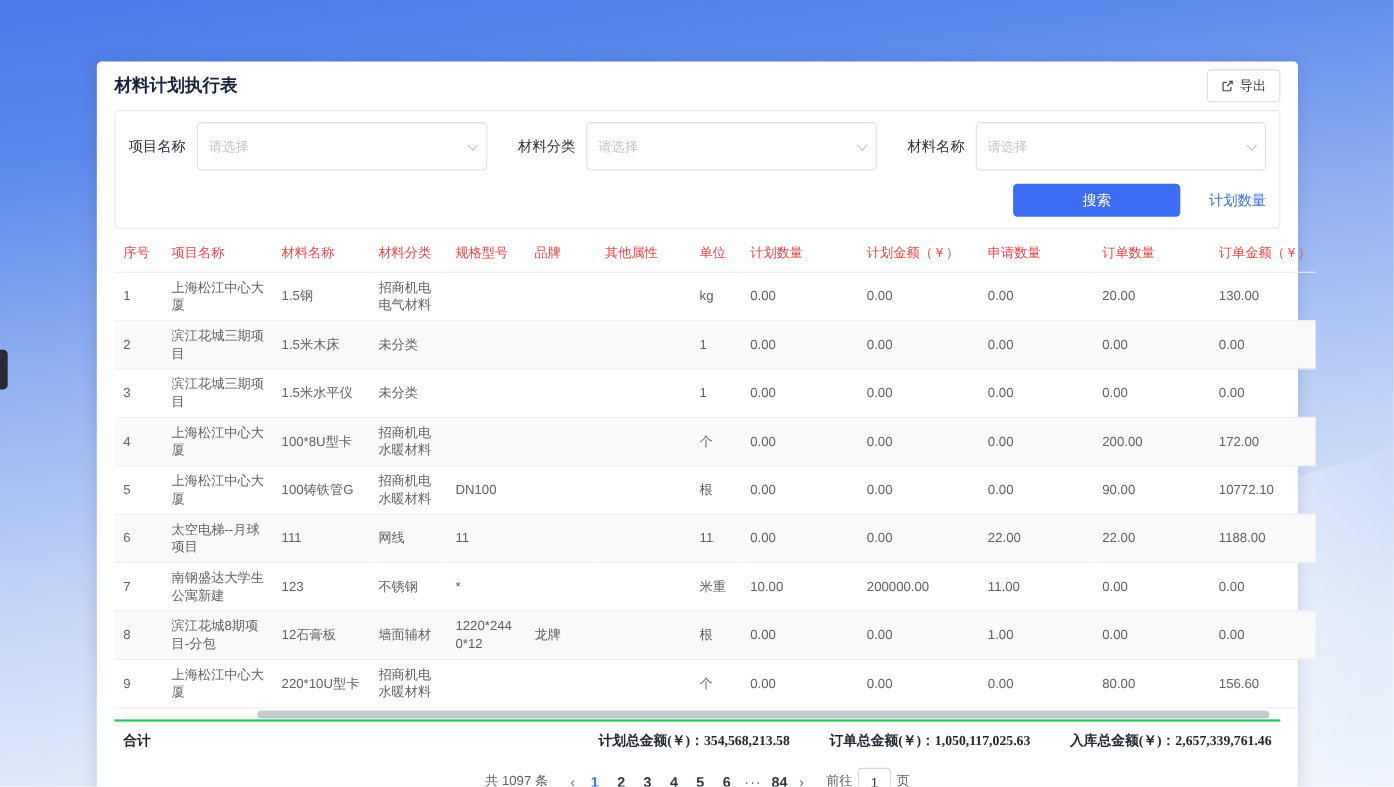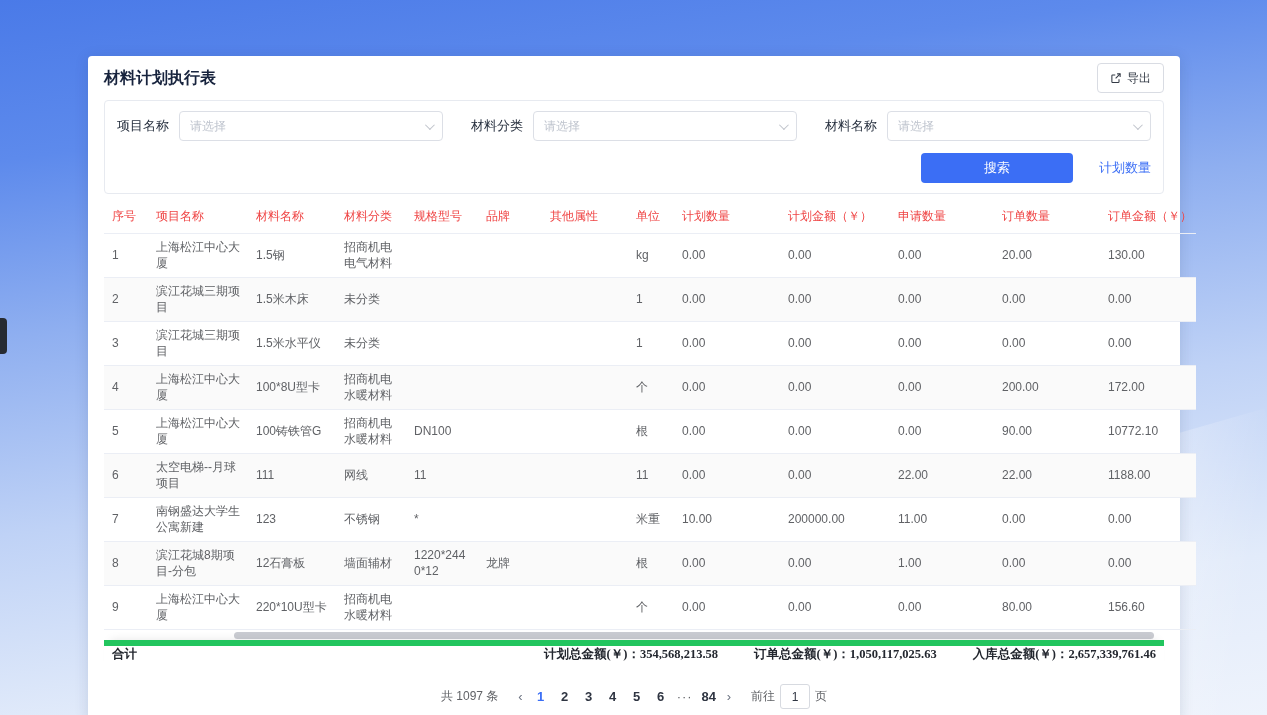--- a/index.html
+++ b/index.html
@@ -27,21 +27,21 @@
   .page-header{ height:44px; display:flex; align-items:center; justify-content:space-between; }
   .page-title{ font-size:16px; font-weight:bold; color:#17233d; }
   .export-btn{ display:flex; align-items:center; gap:5px; height:30px; padding:0 12px; background:#fff;
     border:1px solid #d9dce3; border-radius:4px; font-size:12px; color:#333a45; cursor:pointer; font-family:inherit; }
   .export-btn svg{ display:block; }
 
   .filter-box{ border:1px solid #e7eaf0; border-radius:4px; padding:10px 12px; }
   .filter-row{ display:flex; gap:28px; }
   .filter-group{ flex:1; display:flex; align-items:center; gap:10px; }
   .filter-label{ font-size:13px; color:#27303f; white-space:nowrap; }
-  .select-box{ flex:1; height:30px; border:1px solid #dcdfe6; border-radius:4px; display:flex; align-items:center;
+  .select-box{ flex:1; height:44px; border:1px solid #dcdfe6; border-radius:4px; display:flex; align-items:center;
     justify-content:space-between; padding:0 10px; background:#fff; cursor:pointer; }
   .select-placeholder{ font-size:12px; color:#bfc4ce; }
   .chevron-down{ width:7px; height:7px; border-right:1.5px solid #c0c4cc; border-bottom:1.5px solid #c0c4cc;
     transform:rotate(45deg) translateY(-2px); flex:0 0 auto; }
   .filter-actions{ display:flex; align-items:center; margin-top:12px;justify-content:flex-end; }
   .search-btn{ width:152px; height:30px; background:var(--accent,#3b6ef5); color:#fff; border:none; border-radius:4px;
     font-size:13px; cursor:pointer; font-family:inherit; }
   .clear-link{ margin-left:26px; font-size:13px; color:var(--accent,#3b6ef5); background:none; border:none; cursor:pointer; font-family:inherit; }
 
   .table-area{ margin-top:6px; }
@@ -53,22 +53,22 @@
   tbody tr:nth-child(even){ background:#fafafa; }
   th:nth-child(1){width:44px} th:nth-child(2){width:100px} th:nth-child(3){width:88px}
   th:nth-child(4){width:70px}  th:nth-child(5){width:72px}  th:nth-child(6){width:64px}
   th:nth-child(7){width:86px}  th:nth-child(8){width:46px}  th:nth-child(9){width:106px}
   th:nth-child(10){width:110px} th:nth-child(11){width:104px} th:nth-child(12){width:106px}
   th:nth-child(13){width:96px}
 
   .h-scrollbar-track{ height:8px; margin-top:2px; position:relative; }
   .h-scrollbar{ position:absolute; left:130px; right:10px; top:0; height:7px; background:#caccd2; border-radius:4px; cursor:pointer; }
 
-  .summary-row{ display:flex; align-items:flex-start; height:38px; font-size:12.5px; font-weight:bold; color:#23272f;
-    border-top:6px solid #22c55e; box-shadow:0 -7px 10px -7px rgba(0,0,0,.10); padding:0 8px; position:relative; }
+  .summary-row{ display:flex; align-items:center; height:38px; font-size:12.5px; font-weight:bold; color:#23272f;
+    border-top:2px solid #22c55e; box-shadow:0 -7px 10px -7px rgba(0,0,0,.10); padding:0 8px; position:relative; }
   .summary-totals{ margin-left:auto; display:flex; gap:36px;font-family:Liberation Serif, serif; }
 
   .pagination{ display:flex; align-items:center; justify-content:center; height:38px; font-size:12px; color:#606266; }
   .page-total{ margin-right:14px; }
   .nav-btn{ background:none; border:none; color:#6b7280; font-size:13px; cursor:pointer; padding:0 6px; font-family:inherit; }
   .page-list{ display:flex; align-items:center; }
   .page-btn{ min-width:24px; height:24px; border:none; background:transparent; font-size:13px; color:#2f3542;
     cursor:pointer; font-weight:bold; font-family:inherit; }
   .page-btn.active{ color:var(--accent,#3b6ef5); }
   .page-btn.ellipsis{ font-weight:normal; color:#606266; letter-spacing:1px; }

